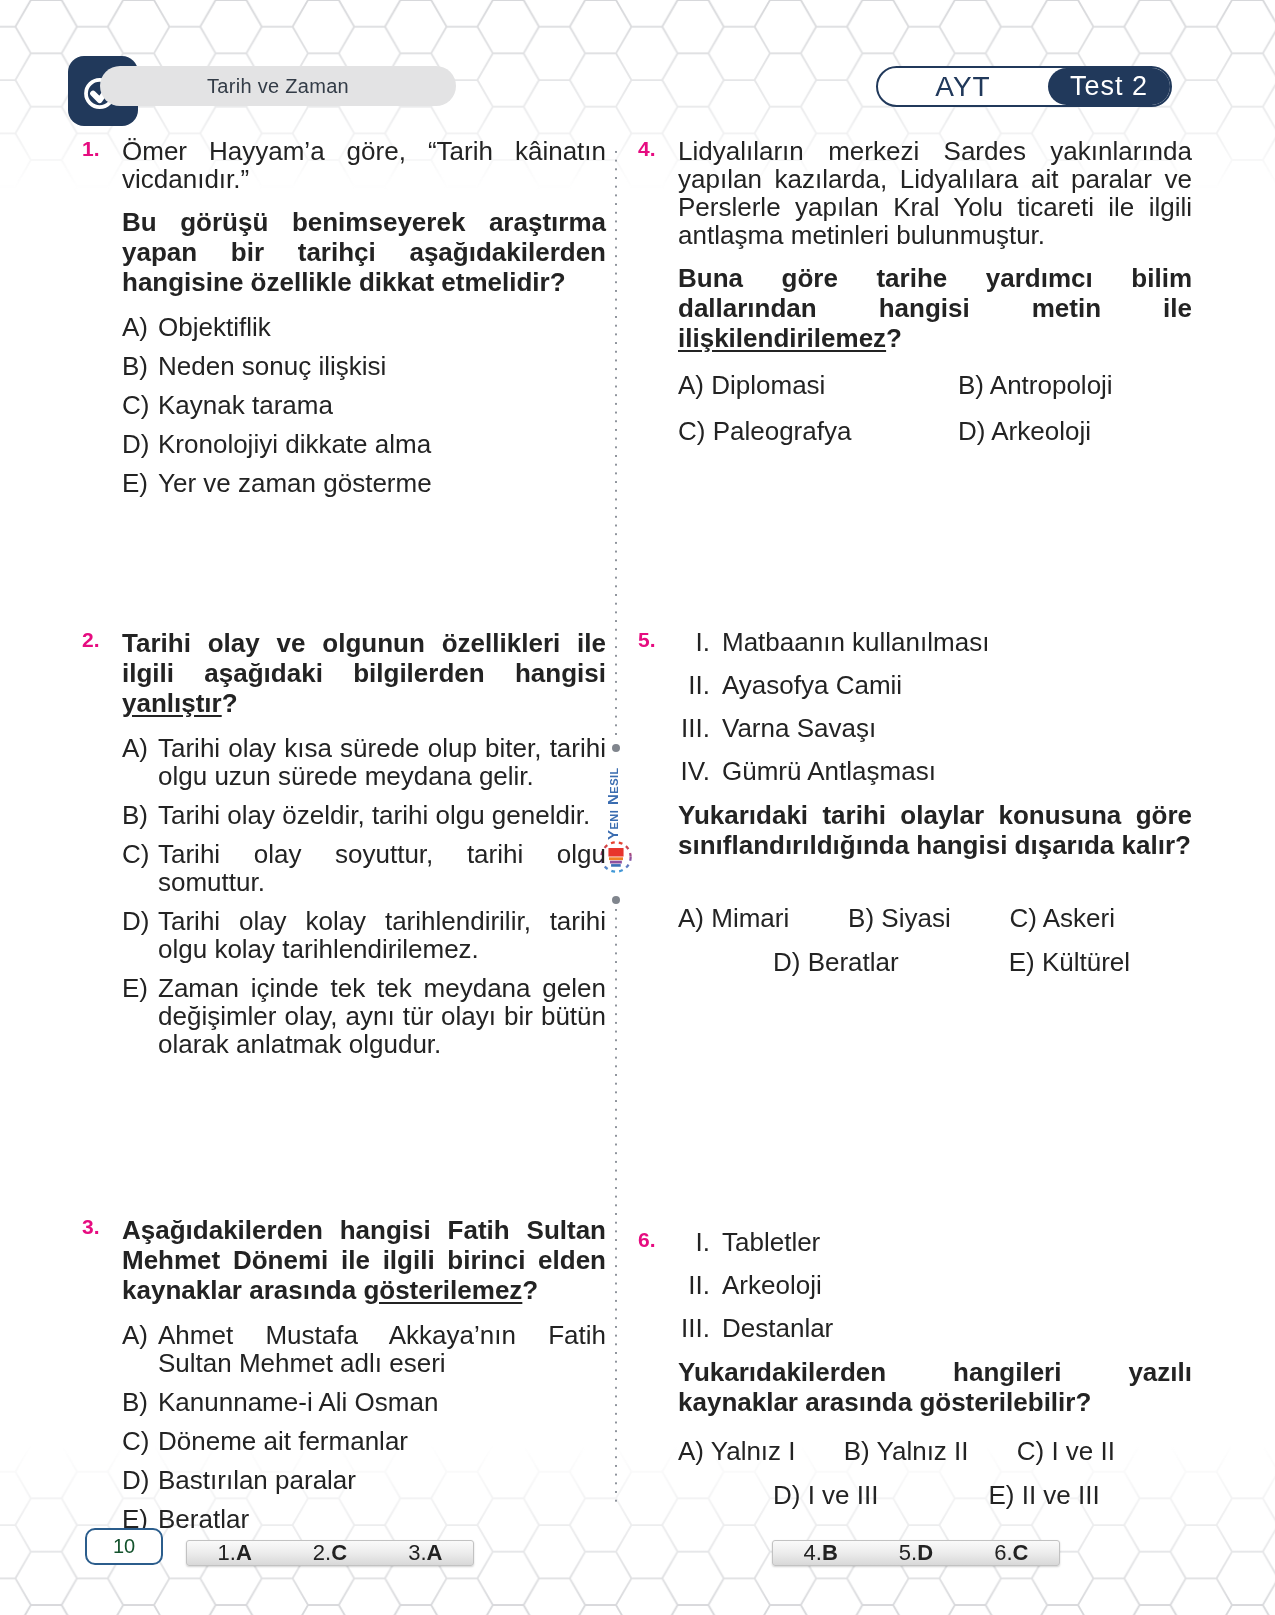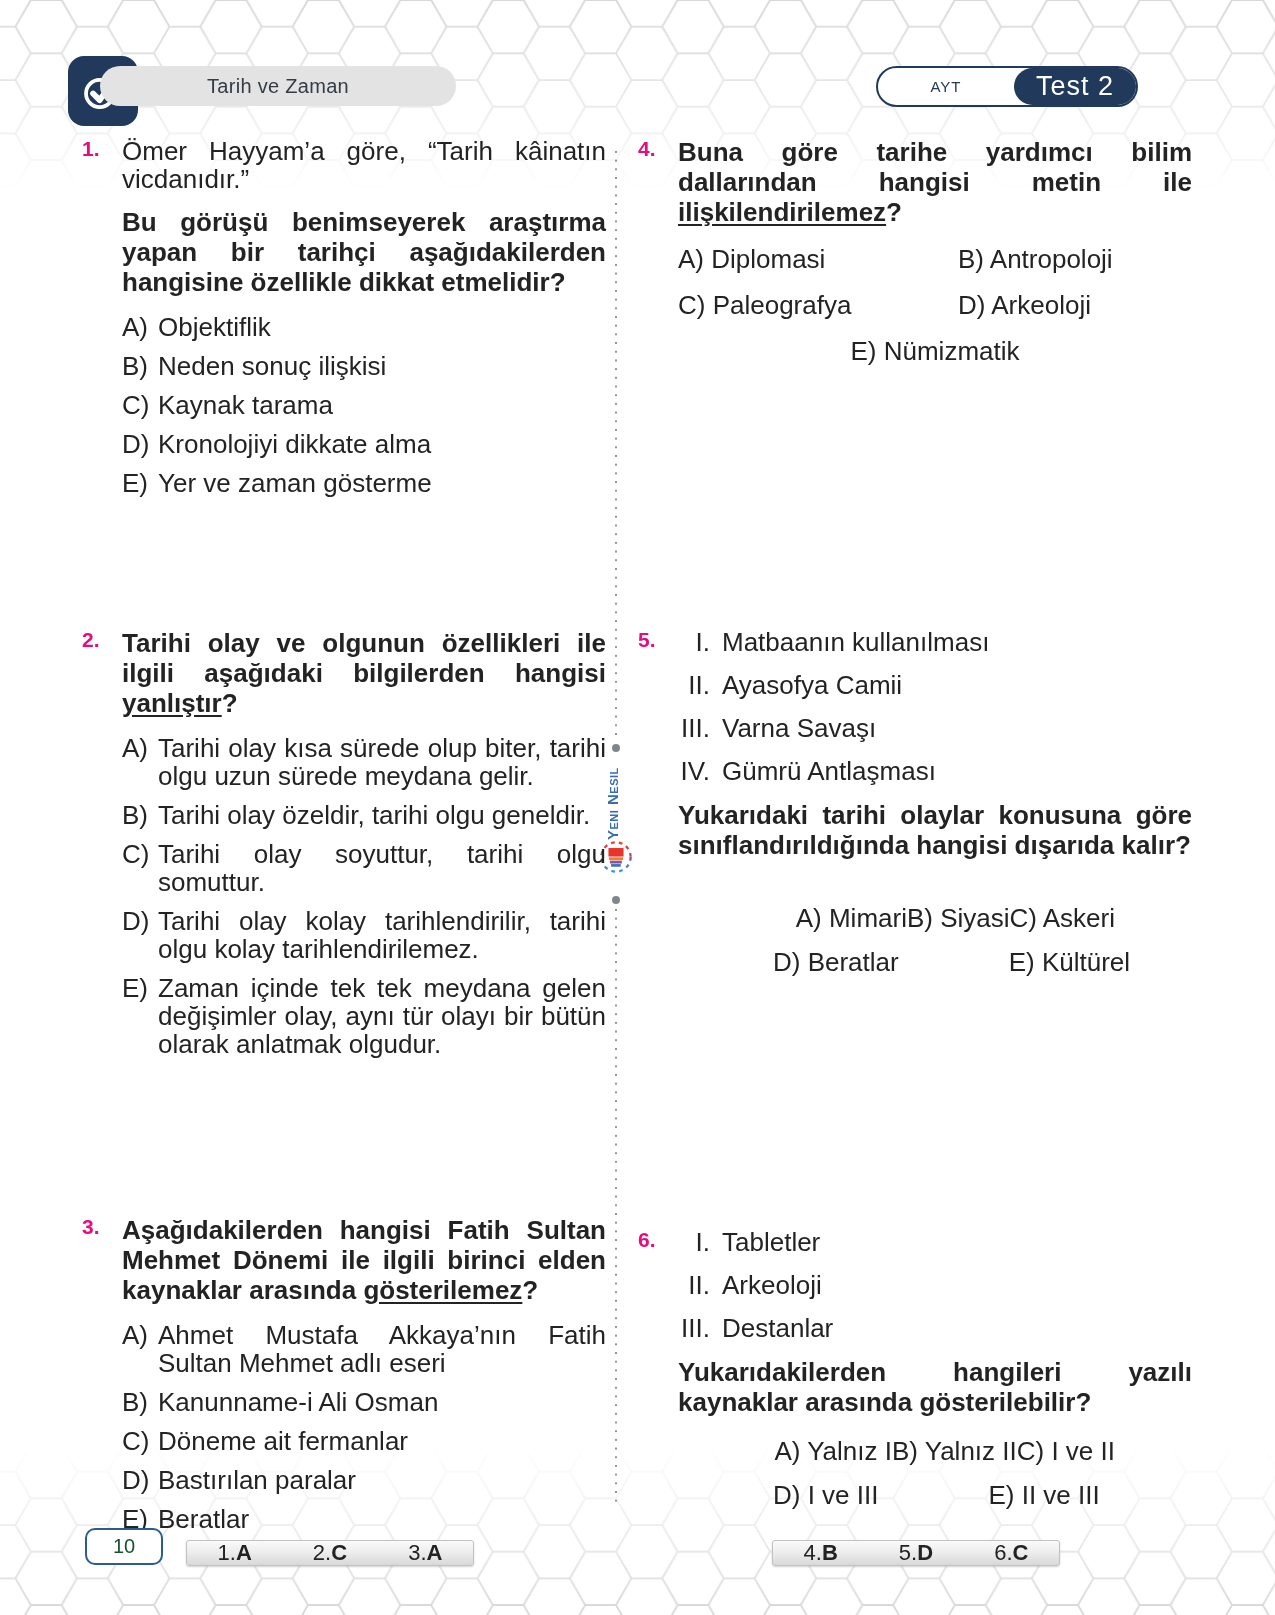--- a/index.html
+++ b/index.html
@@ -22,22 +22,22 @@
     position:absolute; left:100px; top:66px; width:356px; height:40px;
     background:#e3e3e4; border-radius:20px;
     display:flex; align-items:center; justify-content:center;
     font-size:20px; color:#333c47; letter-spacing:.3px;
   }
   .badge {
     position:absolute; left:876px; top:66px; height:41px; display:flex;
     border:2px solid #21395b; border-radius:21px; overflow:hidden; background:#fff;
   }
   .badge-left {
-    width:136px; display:flex; align-items:center; justify-content:center;
-    color:#21395b; font-size:15px; letter-spacing:1px;
+    width:170px; display:flex; align-items:center; justify-content:center;
+    color:#21395b; font-size:28px; letter-spacing:1px;
   }
   .badge-right {
     width:122px; display:flex; align-items:center; justify-content:center;
     background:#21395b; color:#fff; font-size:27px; letter-spacing:1px;
     border-top-left-radius:19px; border-bottom-left-radius:19px;
   }
 
   
   .dots {
     position:absolute; left:614px; width:4px;
@@ -65,21 +65,21 @@
   .u { text-decoration:underline; text-underline-offset:3px; }
 
   .opts { margin-top:16px; }
   .opt { display:flex; margin-top:11px; }
   .opt-letter { flex:none; width:36px; }
   .opt-text { flex:1; text-align:justify; }
 
   .ritem { display:flex; margin-bottom:15px; }
   .rnum { flex:none; width:32px; text-align:right; margin-right:12px; }
 
-  .row3 { display:flex; justify-content:flex-end; width:437px; margin:20px 0 0 0; }
+  .row3 { display:flex; justify-content:space-between; width:437px; margin:20px 0 0 0; }
   .row2 { display:flex; margin-top:16px; padding-left:95px; }
   .row2 .cell + .cell { margin-left:110px; }
   .grid2 { display:flex; margin-top:18px; }
   .grid2 .cell:first-child { width:280px; flex:none; }
   .grid2 { margin-left:0; }
   .erow { text-align:center; margin-top:18px; }
 
   
   .page-box {
     position:absolute; left:85px; top:1528px; width:78px; height:37px;
@@ -191,31 +191,29 @@
             <span class="opt-letter">E)</span>
             <span class="opt-text">Yer ve zaman gösterme</span>
           </div>
       </div>
     </div>
   </section>
 
   <section class="q" style="left:638px; top:137px; width:554px;">
     <span class="qnum">4.</span>
     <div class="qbody">
+      <p class="intro">Lidyalıların merkezi Sardes yakınlarında yapılan kazılarda, Lidyalılara ait paralar ve Perslerle yapılan Kral Yolu ticareti ile ilgili antlaşma metinleri bulunmuştur.</p>
       <p class="stem"><span>Buna göre tarihe yardımcı bilim dallarından hangisi metin ile </span><span class="u">ilişkilendirilemez</span><span>?</span></p>
       <div class="grid2">
         <span class="cell">A) Diplomasi</span>
         <span class="cell">B) Antropoloji</span>
       </div>
       <div class="grid2">
         <span class="cell">C) Paleografya</span>
         <span class="cell">D) Arkeoloji</span>
-      </div>
-      <div class="erow">
-        <span>E) Nümizmatik</span>
       </div>
     </div>
   </section>
 
   <section class="q" style="left:82px; top:628px; width:524px;">
     <span class="qnum">2.</span>
     <div class="qbody">
       <p class="stem"><span>Tarihi olay ve olgunun özellikleri ile ilgili aşağıdaki bilgilerden hangisi </span><span class="u">yanlıştır</span><span>?</span></p>
       <div class="opts">
         <div class="opt">

